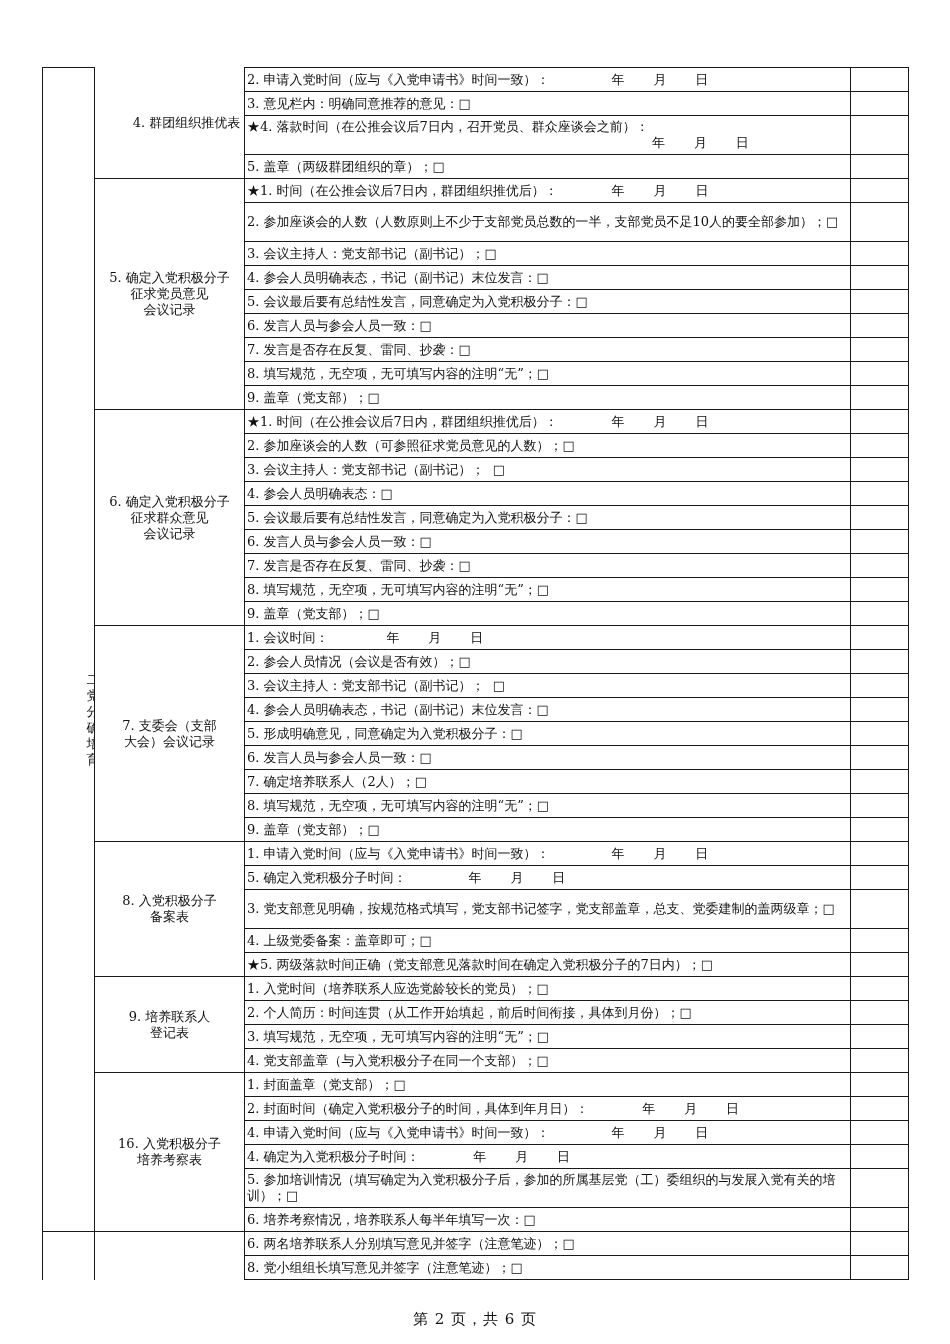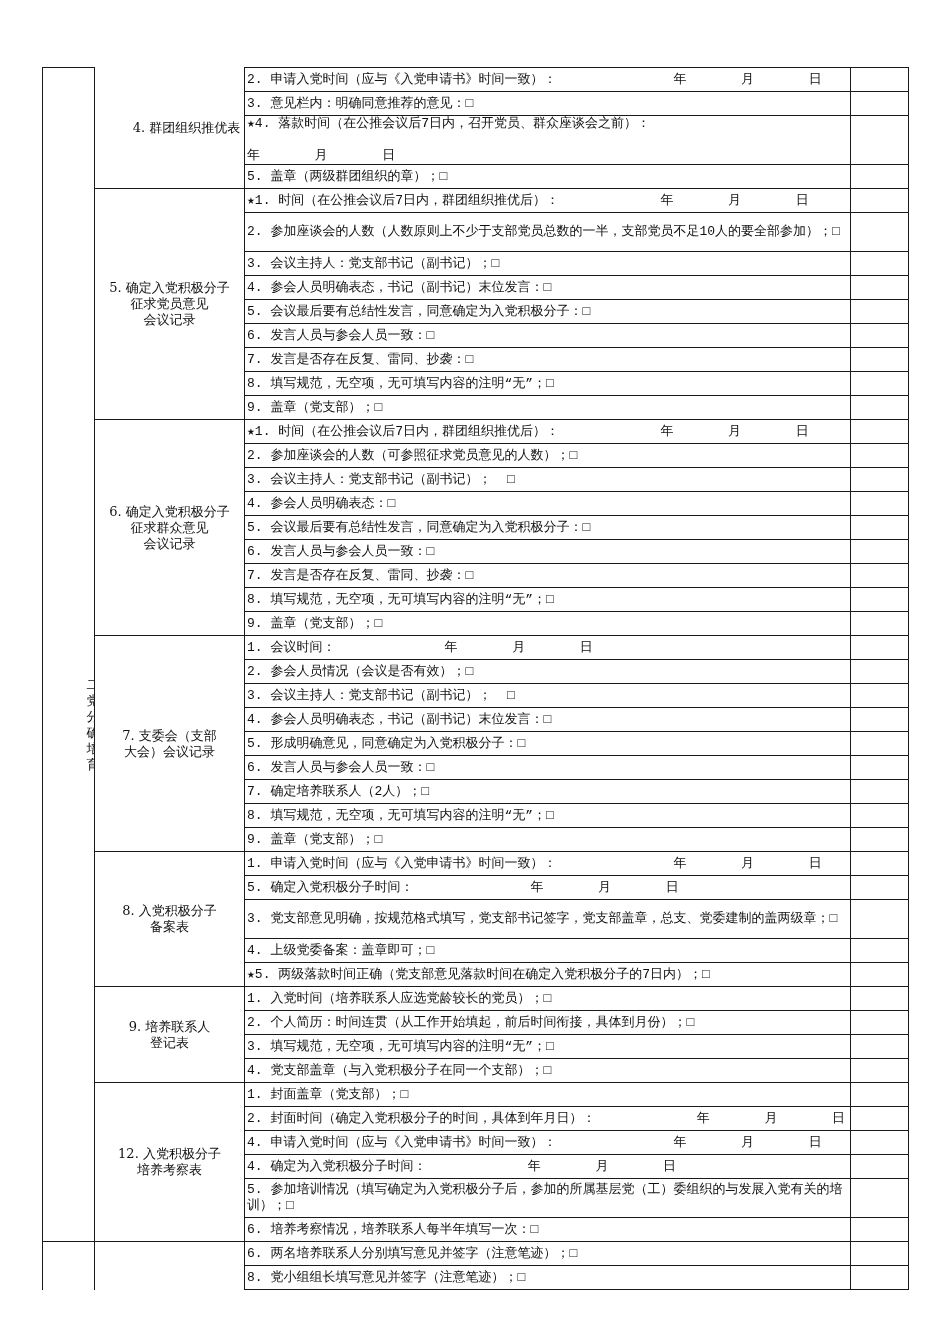--- a/index.html
+++ b/index.html
@@ -8,21 +8,21 @@
   .page { position: absolute; left: 0; top: 0; width: 950px; height: 1344px; }
   table.checklist { position: absolute; left: 42px; top: 67px; border-collapse: collapse;
                     table-layout: fixed; width: 866px; }
   table.checklist td { border: 1px solid #1a1a1a; padding: 0 2px; font-size: 13px;
                        line-height: 16px; vertical-align: middle; overflow: hidden; }
   col.c1 { width: 52px; } col.c2 { width: 150px; } col.c3 { width: 606px; } col.c4 { width: 58px; }
   td.stage { text-align: center; vertical-align: middle; padding: 0 1px; font-size: 13.5px;
              line-height: 15px; border-top: none; border-bottom: none; }
   td.stage.last { border-bottom: none; }
   td.section { text-align: center; font-size: 13.5px; line-height: 16px; white-space: pre-line; }
-  td.item { white-space: pre-wrap; font-family: Liberation Mono, monospace; }
+  td.item { white-space: pre-wrap; }
   td.mark { border-left: 2px solid #555; }
   .h24 { height: 23px; }
   .h40 { height: 38px; margin-top: 36px; }
   .footer { position: absolute; left: 0; width: 950px; top: 1310px; text-align: center;
             font-size: 15px; letter-spacing: 1px; }
   .stage-text { display: inline-block; text-align: center; width: 48px; word-break: break-all; }
 </style>
 </head>
 <body>
 
@@ -204,21 +204,21 @@
         </tr>
         <tr>
           <td class="item h24">3. 填写规范，无空项，无可填写内容的注明“无”；□</td>
           <td class="mark"></td>
         </tr>
         <tr>
           <td class="item h24">4. 党支部盖章（与入党积极分子在同一个支部）；□</td>
           <td class="mark"></td>
         </tr>
         <tr>
-          <td class="section" rowspan="6"><span>12. 入党积极分子
+          <td class="section" rowspan="6"><span>16. 入党积极分子
 培养考察表</span></td>
           <td class="item h24">1. 封面盖章（党支部）；□</td>
           <td class="mark"></td>
         </tr>
         <tr>
           <td class="item h24">2. 封面时间（确定入党积极分子的时间，具体到年月日）：             年       月       日</td>
           <td class="mark"></td>
         </tr>
         <tr>
           <td class="item h24">4. 申请入党时间（应与《入党申请书》时间一致）：               年       月       日</td>
@@ -241,13 +241,14 @@
           <td class="section" rowspan="2" style="border-bottom: none;"><span></span></td>
           <td class="item h24">6. 两名培养联系人分别填写意见并签字（注意笔迹）；□</td>
           <td class="mark"></td>
         </tr>
         <tr>
           <td class="item h24">8. 党小组组长填写意见并签字（注意笔迹）；□</td>
           <td class="mark"></td>
         </tr>
       </tbody>
   </table>
+  <div class="footer">第 2 页，共 6 页</div>
 </div>
 
 </body></html>

